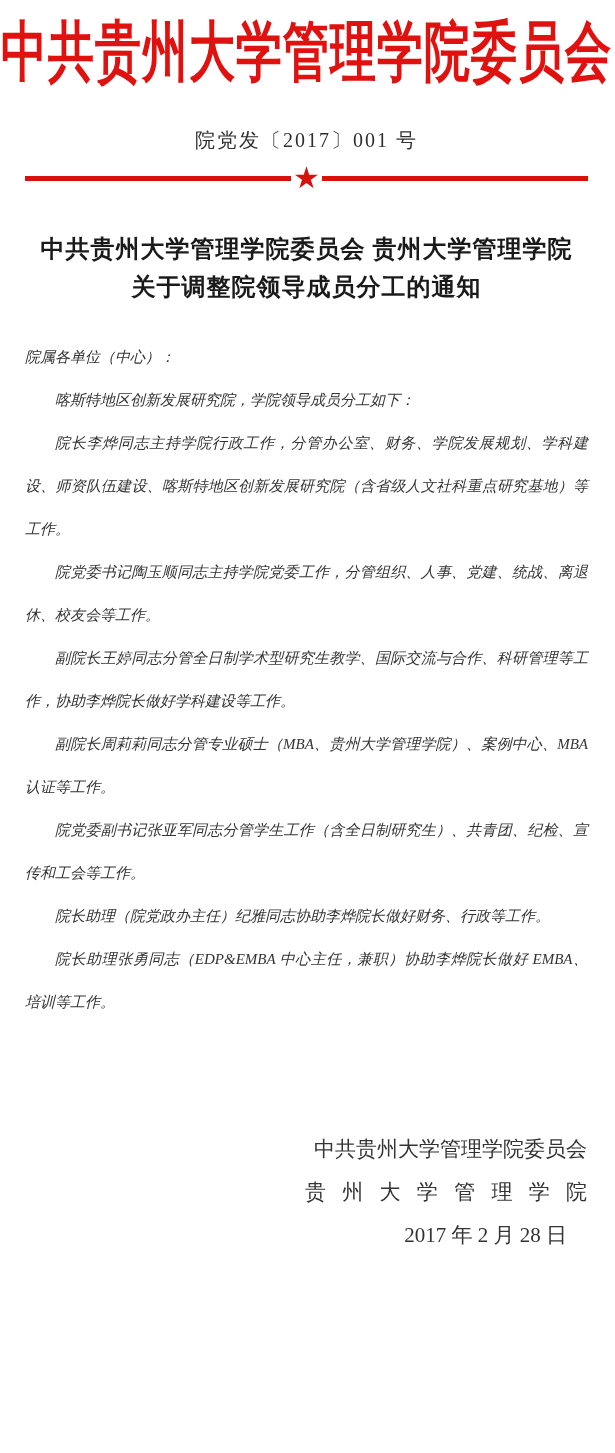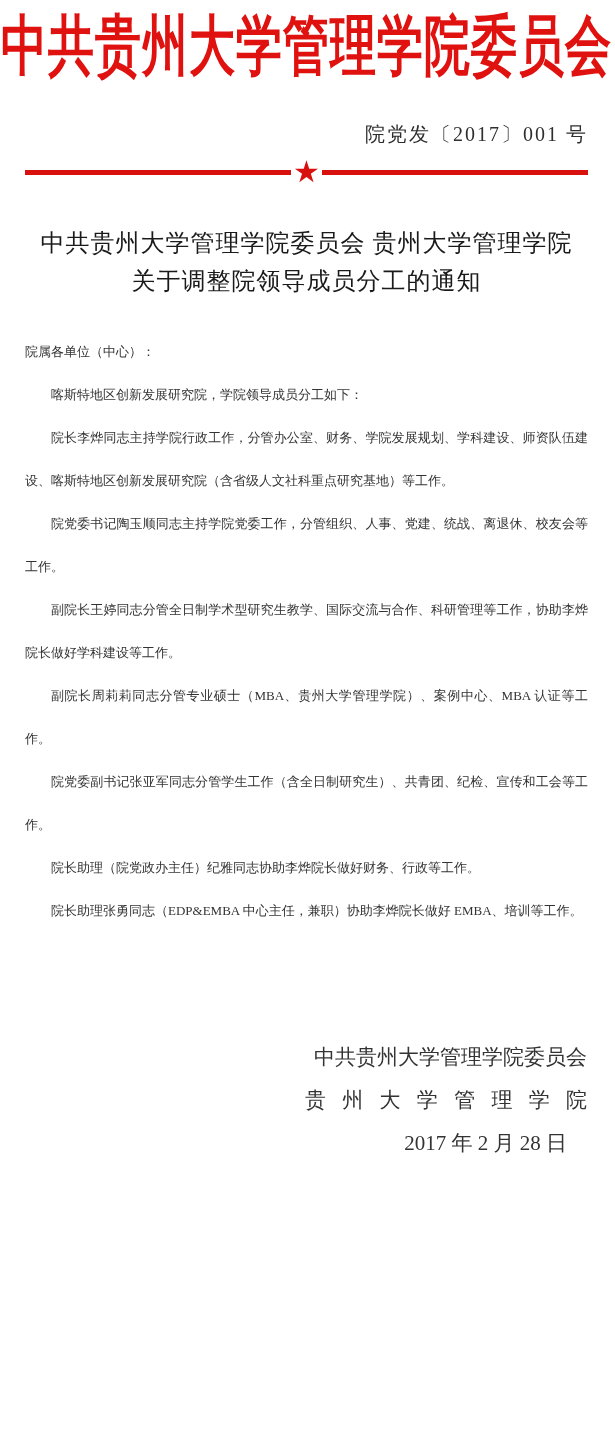--- a/index.html
+++ b/index.html
@@ -4,42 +4,42 @@
 <style>
   html, body { margin: 0; padding: 0; background: #ffffff; }
   .page {
     position: relative;
     width: 615px;
     height: 1453px;
     margin: 0 auto;
     background: #ffffff;
     overflow: hidden;
     box-sizing: border-box;
-    padding: 0 27px 0 25px;
+    padding: 6px 27px 0 25px;
     font-family: "Liberation Serif", serif;
   }
   .red-header {
     margin-top: 2px;
     height: 90px;
     display: flex;
     align-items: center;
     justify-content: center;
     color: #e01210;
     font-family: "Liberation Sans", sans-serif;
     font-weight: 900;
     font-size: 46px;
     letter-spacing: 1px;
     transform: scaleY(1.42);
     transform-origin: center center;
     white-space: nowrap;
   }
   .doc-number {
     margin-top: 28px;
     line-height: 28px;
-    text-align: right;
+    text-align: center;
     font-size: 20px;
     color: #2e2e2e;
     letter-spacing: 2px;
   }
   .rule-with-star {
     margin-top: 8px;
     height: 32px;
     display: flex;
     align-items: center;
   }
@@ -51,32 +51,33 @@
   .rule-star {
     color: #d9110e;
     font-size: 30px;
     line-height: 1;
     margin: 0 2px;
     font-family: "DejaVu Sans", sans-serif;
   }
   .doc-title {
     margin-top: 36px;
     text-align: center;
-    font-weight: normal;
+    font-weight: bold;
     font-size: 24px;
     line-height: 38px;
     color: #1a1a1a;
     letter-spacing: 1px;
   }
   .body-text {
     margin-top: 30px;
-    font-size: 13px;
+    font-size: 15px;
     line-height: 43px;
     color: #333333;
     text-align: justify;
+    font-style: italic;
   }
   .body-text p {
     margin: 0;
     text-indent: 2em;
   }
   .body-text p.salutation {
     text-indent: 0;
   }
   .signature {
     width: 282px;

